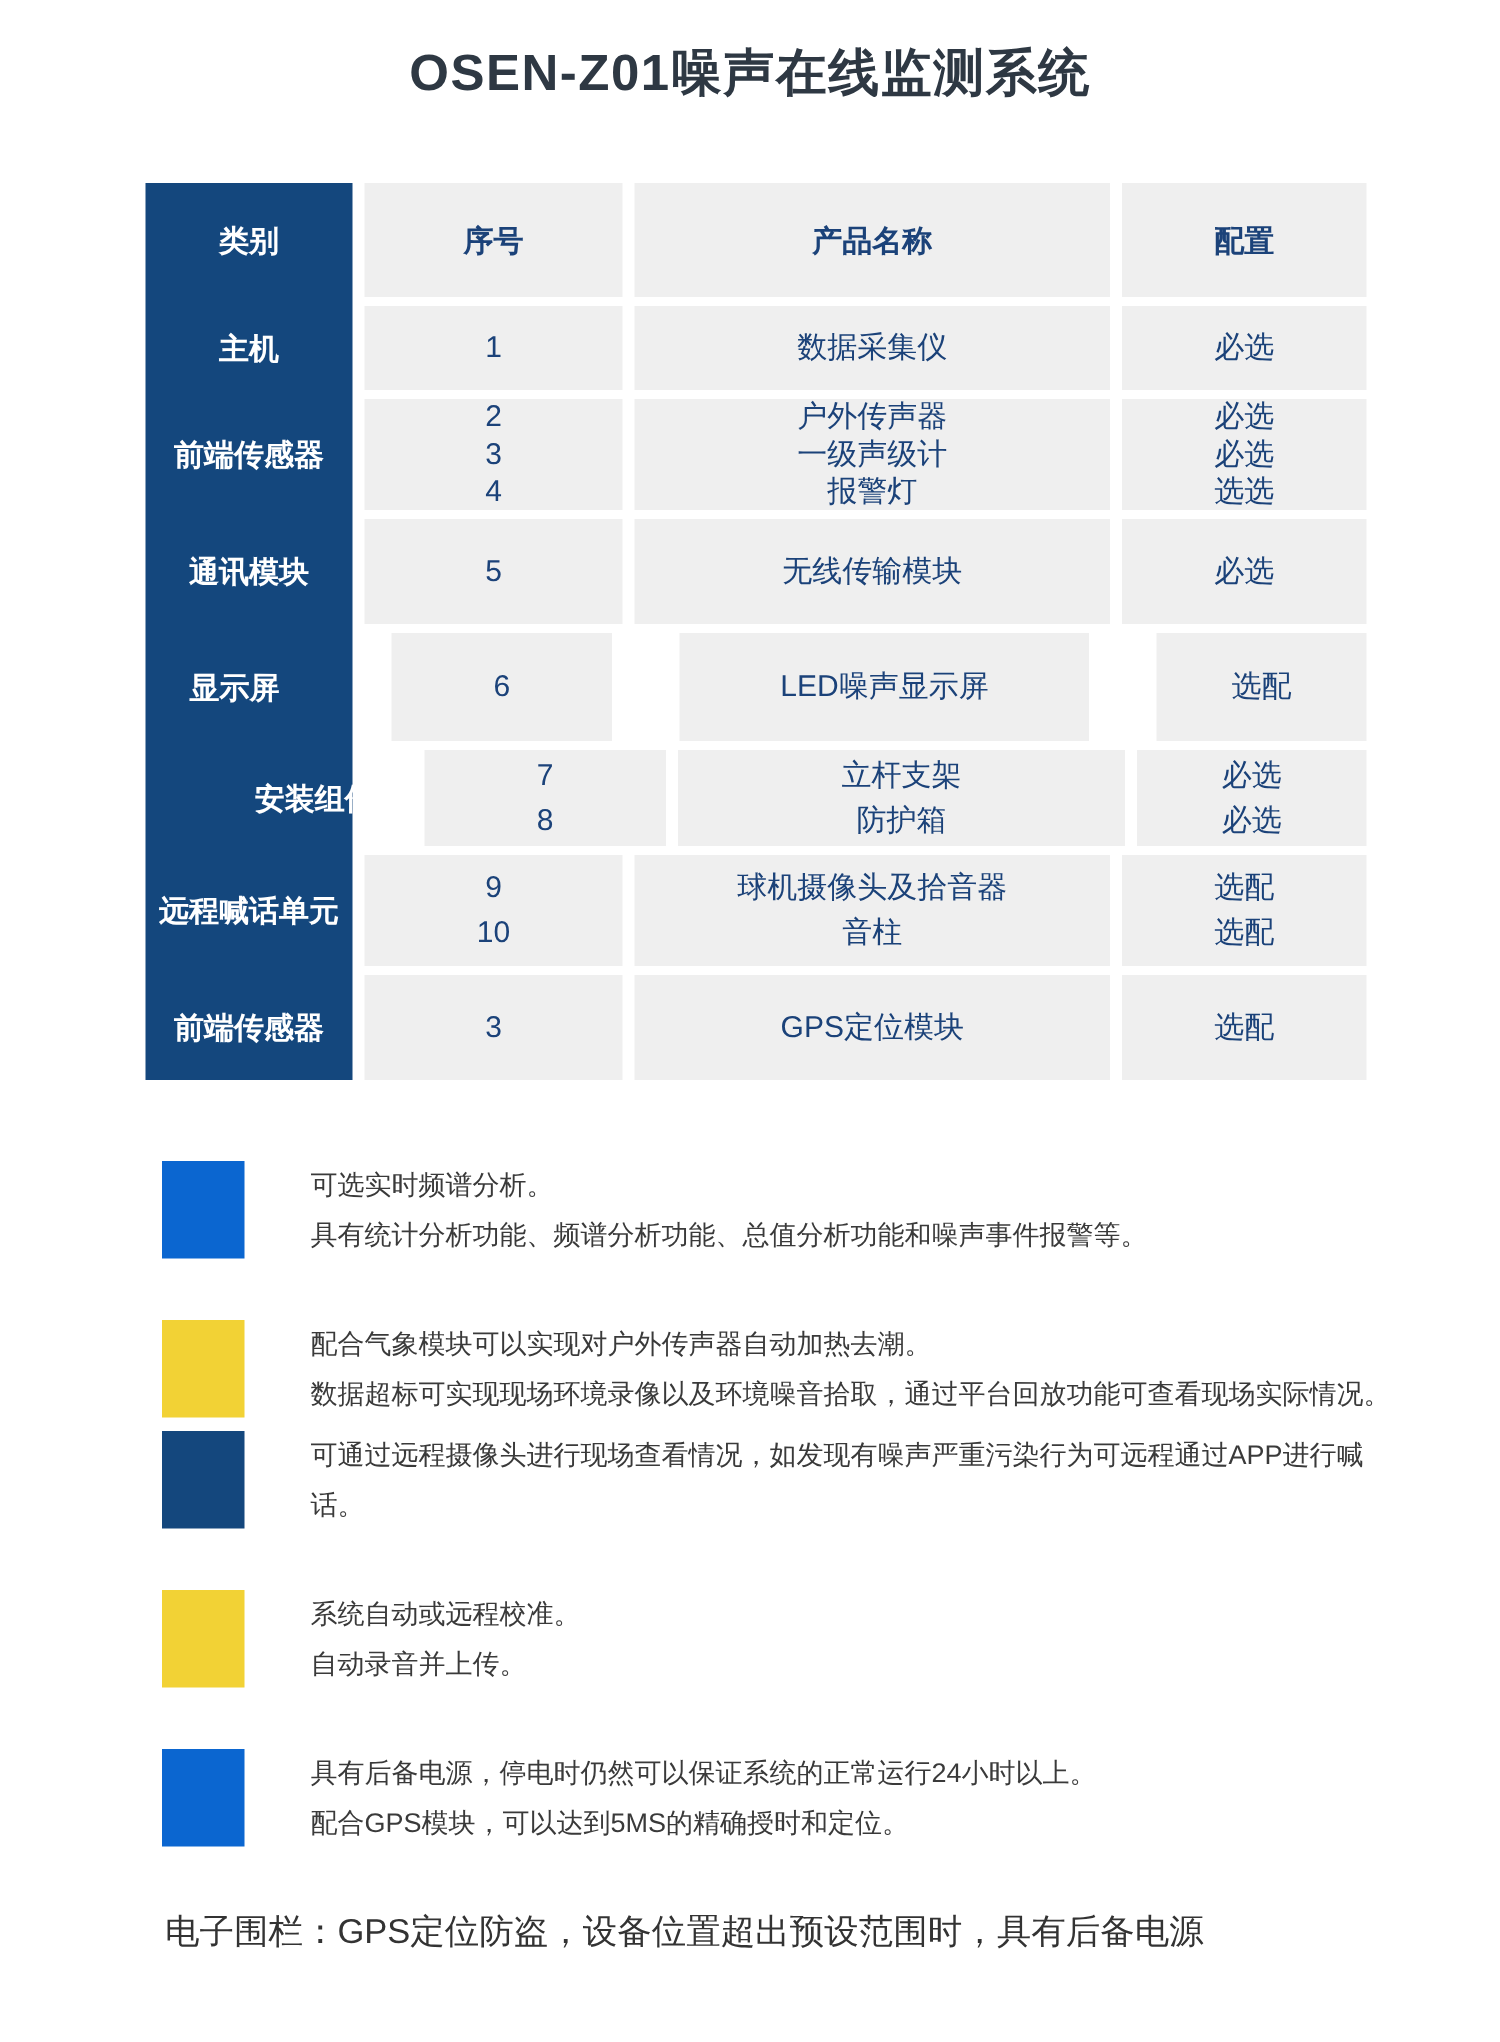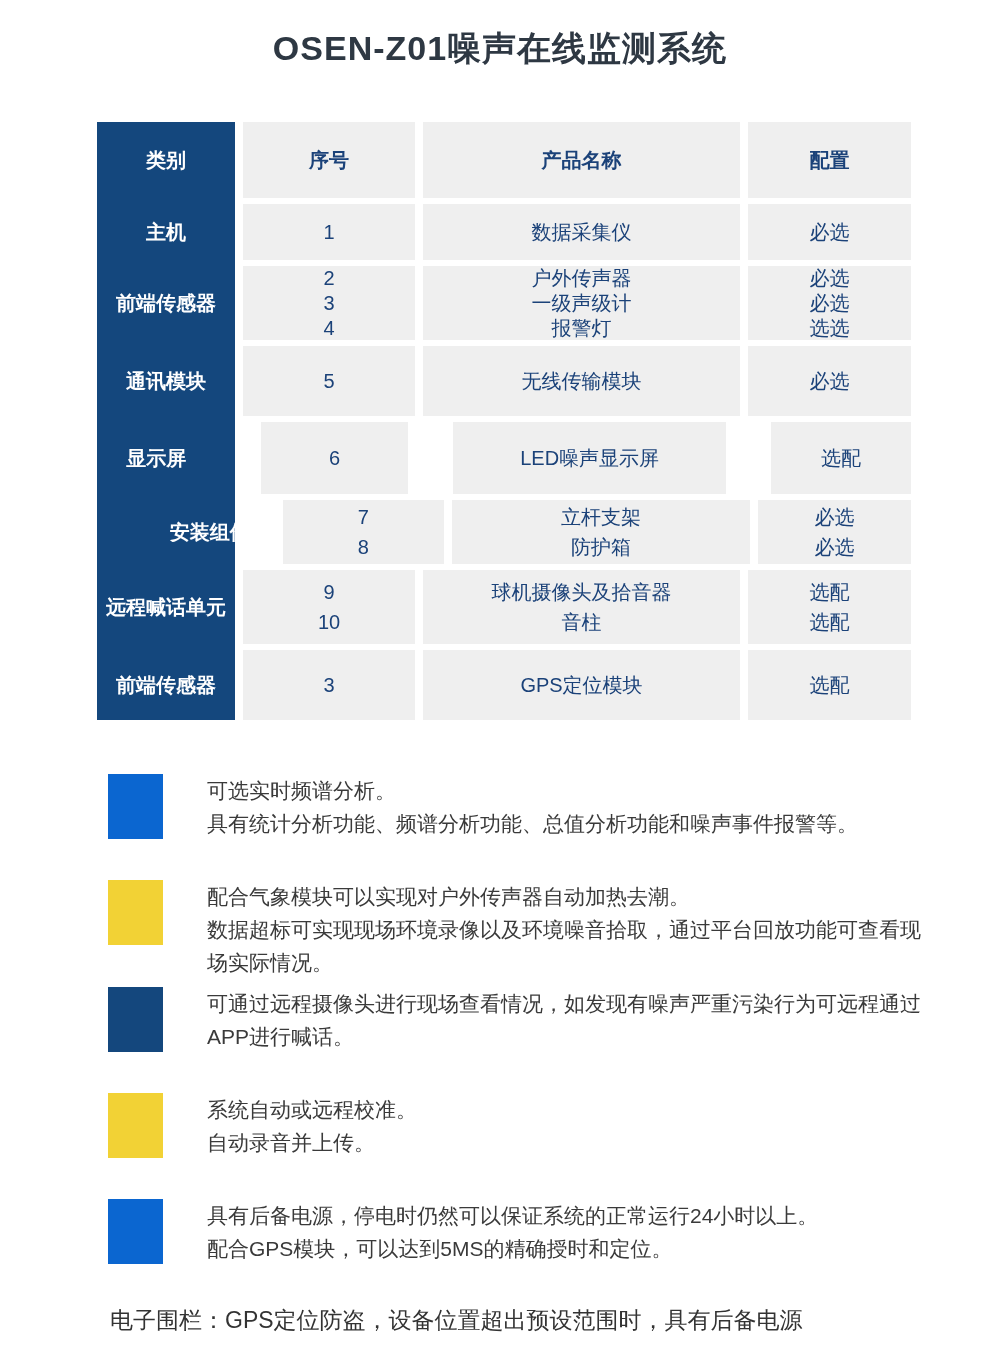--- a/index.html
+++ b/index.html
@@ -71,21 +71,21 @@
   .feature.compact { margin-bottom:8px; }
   .swatch {
     width:55px; height:65px;
     flex:0 0 55px;
     margin-right:44px;
   }
   [data-color="blue"]   { background:#0B66D0; }
   [data-color="yellow"] { background:#F2D235; }
   [data-color="navy"]   { background:#14477D; }
   .feature-text {
-    font-size:21px;
+    font-size:18px;
     line-height:33px;
     color:#3A3A3A;
     max-width:725px;
   }
 
   
   .footer-note {
     margin:36px 0 0 110px;
     font-size:23px;
     color:#333333;

